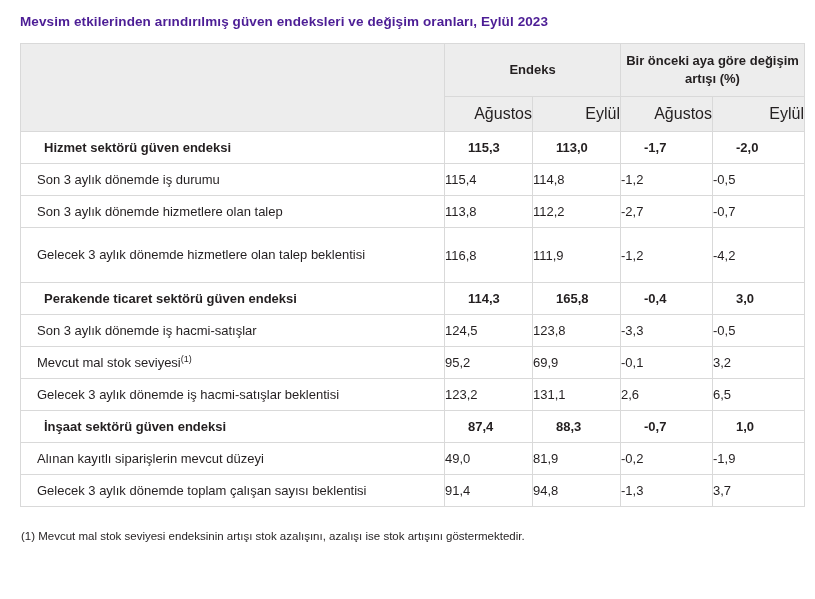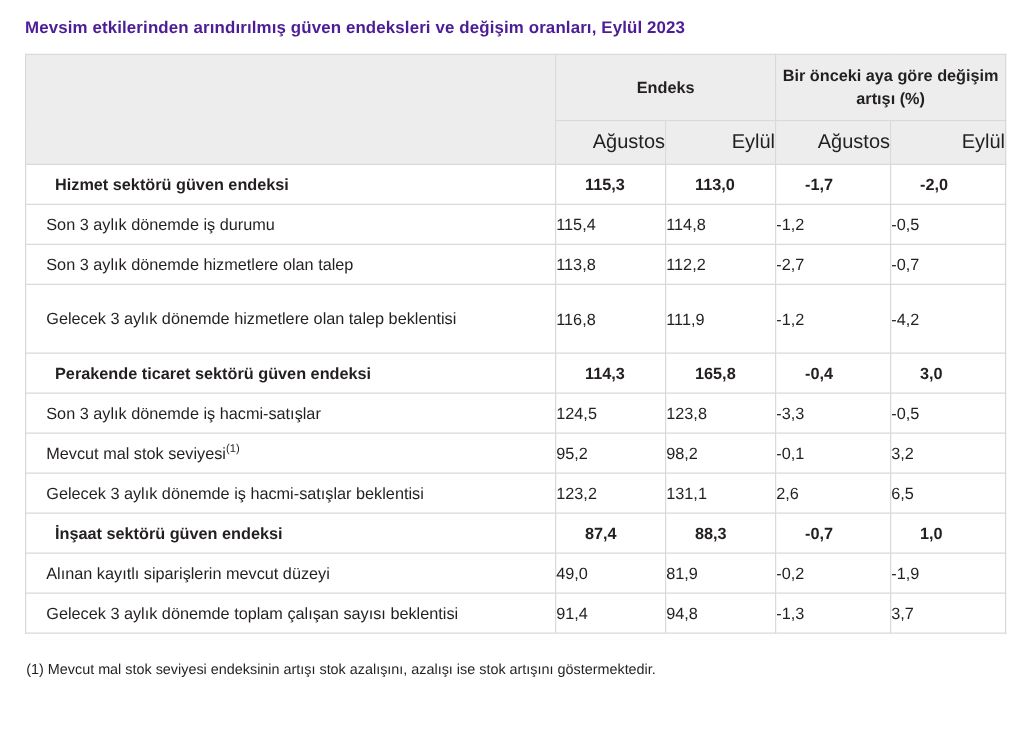--- a/index.html
+++ b/index.html
@@ -185,21 +185,21 @@
         <td class="label sub-label">Son 3 aylık dönemde iş hacmi-satışlar</td>
         <td class="num">124,5</td>
         <td class="num">123,8</td>
         <td class="num">-3,3</td>
         <td class="num">-0,5</td>
       </tr>
 
       <tr>
         <td class="label sub-label"><span>Mevcut mal stok seviyesi</span><span class="sup">(1)</span></td>
         <td class="num">95,2</td>
-        <td class="num">98,2</td>
+        <td class="num">69,9</td>
         <td class="num">-0,1</td>
         <td class="num">3,2</td>
       </tr>
 
       <tr>
         <td class="label sub-label">Gelecek 3 aylık dönemde iş hacmi-satışlar beklentisi</td>
         <td class="num">123,2</td>
         <td class="num">131,1</td>
         <td class="num">2,6</td>
         <td class="num">6,5</td>

